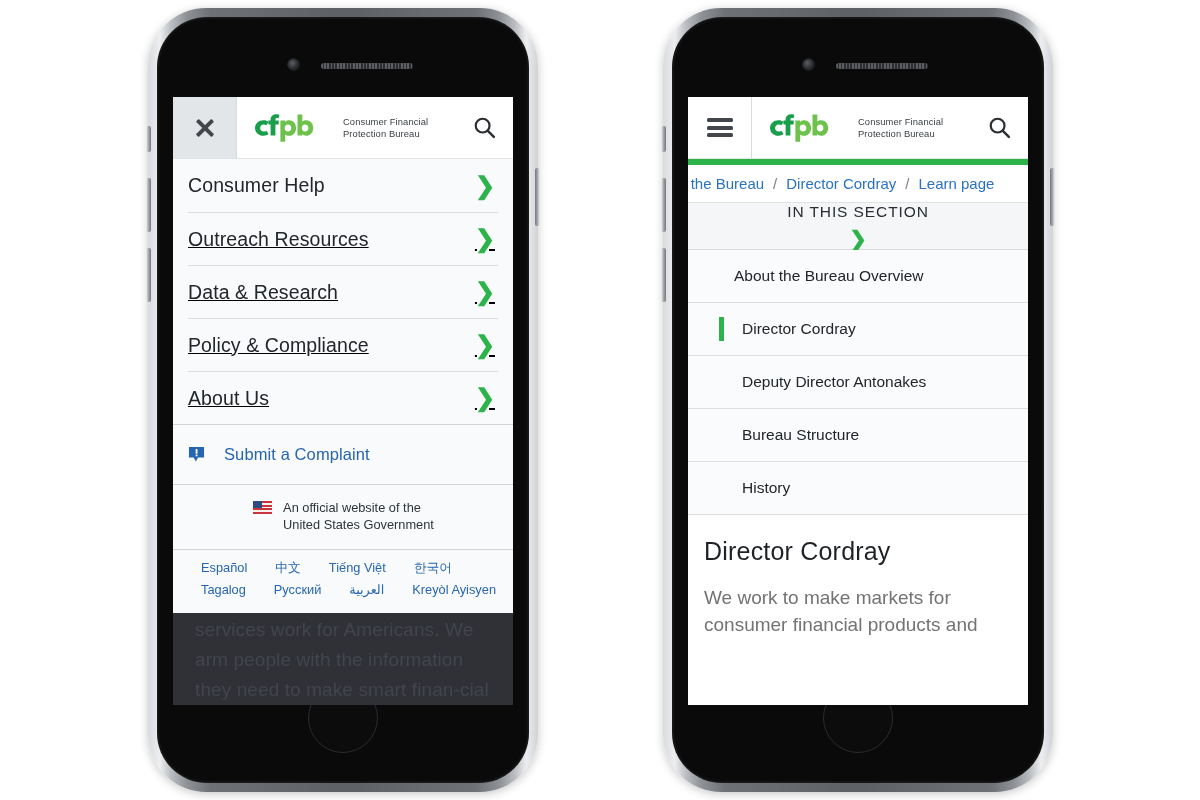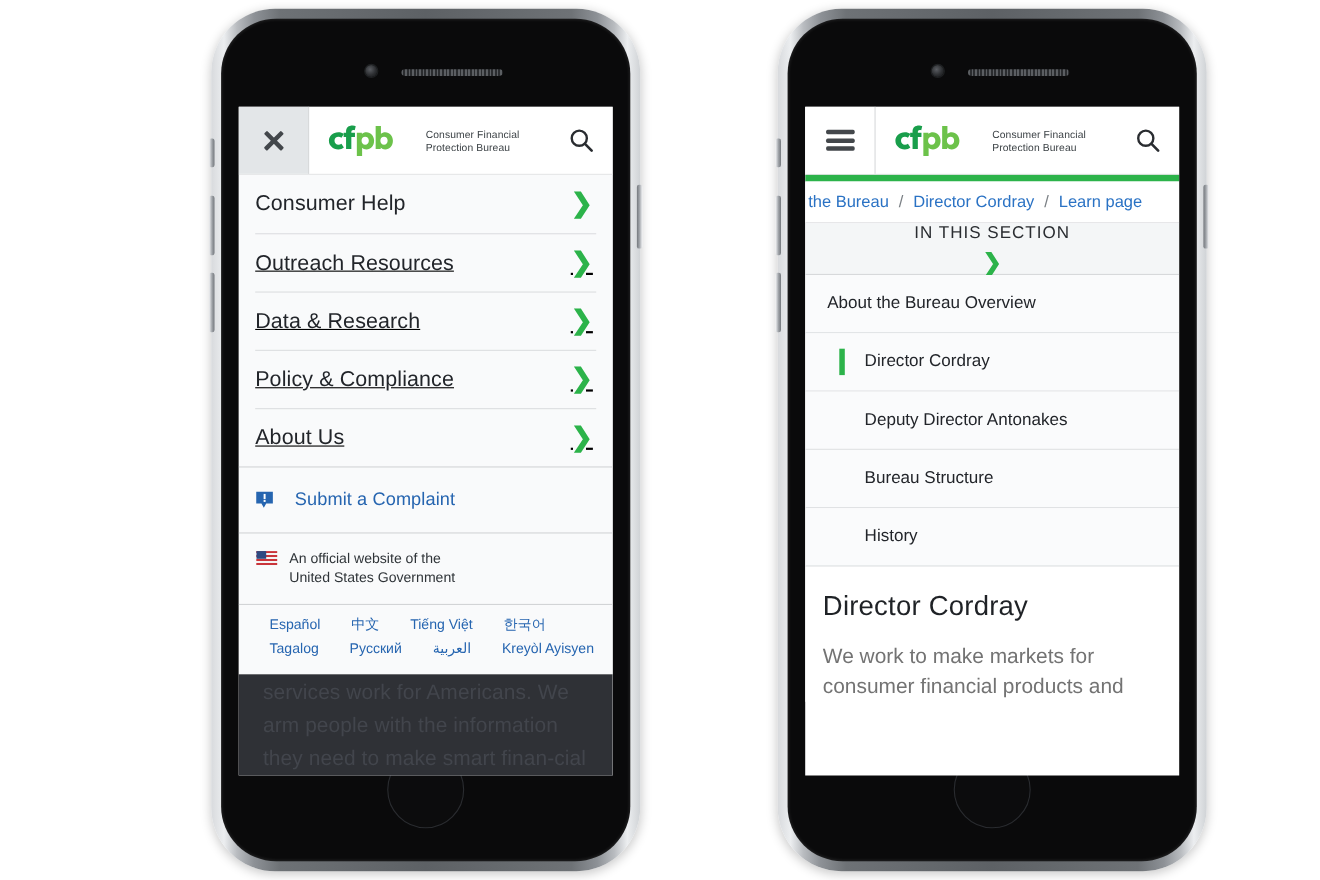--- a/index.html
+++ b/index.html
@@ -5,21 +5,21 @@
   * { box-sizing: border-box; margin: 0; padding: 0; }
   html, body {
     width: 1200px; height: 800px;
     background: #ffffff;
     font-family: "Liberation Sans", sans-serif;
     overflow: hidden;
   }
   .stage { position: relative; width: 1200px; height: 800px; background:#fff; }
 
   
-  .phone { position: absolute; top: 8px; width: 390px; height: 784px; margin-left: 44px; }
+  .phone { position: absolute; top: 8px; width: 390px; height: 784px; }
   .phone.left  { left: 148px; }
   .phone.right { left: 663px; }
 
   .chassis {
     position:absolute; inset:0;
     border-radius: 58px;
     background: linear-gradient(90deg,#d8dadd 0%, #eceef0 3%, #b9bcc0 6%, #8d9196 10%,
                 #6e7276 16%, #5d6165 50%, #6e7276 84%, #8d9196 90%,
                 #b9bcc0 94%, #eceef0 97%, #d0d3d6 100%);
     box-shadow: 0 2px 10px rgba(0,0,0,.22);
@@ -92,21 +92,21 @@
     position:relative; display:flex; align-items:center; justify-content:space-between;
     height:53px; margin:0 15px; cursor:pointer;
   }
   .menu-row + .menu-row { border-top:1px solid #dcdee0;text-decoration:underline; }
   .menu-label { font-size:19.5px; color:#22252a; letter-spacing:.1px; }
   .chev-r { color:#2cb34a; font-size:24px; font-weight:bold; line-height:1; padding-right:3px; }
 
   .thick-sep { height:1px; background:#d2d4d6; margin:0; }
   .complaint-row { display:flex; align-items:center; gap:19px; padding:20px 15px; cursor:pointer; }
   .complaint-label { font-size:16.5px; color:#2665b0; letter-spacing:.1px; }
-  .gov-row { display:flex; align-items:flex-start; gap:11px; padding:14px 15px 16px 16px; }
+  .gov-row { display:flex; align-items:flex-start; gap:11px; padding:14px 15px 16px 16px;justify-content:center; }
   .gov-text { font-size:12.8px; line-height:17px; color:#2f3438; }
   .flag { width:19px; height:13px; margin-top:2px; position:relative; overflow:hidden;
           background: repeating-linear-gradient(180deg,#c9343a 0 1.86px,#f4f4f4 1.86px 3.72px); }
   .flag .canton { position:absolute; left:0; top:0; width:9px; height:7px; background:#2f4a82; }
   .lang-row { padding:10px 15px 16px 28px; }
   .langs { display:flex; flex-wrap:wrap; gap:5px 28px; }
   .lang { font-size:12.8px; color:#2665b0; cursor:pointer; }
 
   .dim-content { background:#2f3136; padding:2px 22px 0 22px; }
   .dim-content p { color:#42454c; font-size:19px; line-height:30px; letter-spacing:.1px; }
@@ -119,21 +119,21 @@
   .crumb { font-size:15px; color:#2a72c4; cursor:pointer; }
   .crumb-sep { font-size:15px; color:#7b8085; }
 
   .section-bar { display:flex; align-items:center; justify-content:space-between;
                  height:47px; padding:0 14px; background:#f4f6f7;
                  border-bottom:1px solid #d7d9db; cursor:pointer;flex-direction:column; }
   .section-bar-label { font-size:15.5px; letter-spacing:.9px; color:#2a2d31; }
   .chev-d { color:#2cb34a; font-size:21px; font-weight:bold; line-height:1; }
 
   .sec-item { position:relative; display:flex; align-items:center; height:53px;
-              padding-left:20px; background:#fafbfc;
+              padding-left:46px; background:#fafbfc;
               border-bottom:1px solid #dddfe1; cursor:pointer; font-size:15.5px; color:#22252a; }
   .sec-item.lvl2 { padding-left:54px; }
   .sec-item.active .tick { position:absolute; left:31px; top:50%; transform:translateY(-50%);
                            width:5px; height:24px; background:#2cb34a; }
 
   .page-body { background:#fff; padding:22px 16px 0 16px; }
   .page-title { font-size:25px; font-weight:normal; color:#1f2226; letter-spacing:.2px; }
   .page-intro { margin-top:18px; font-size:19px; line-height:27px; color:#737373; }
 </style>
 </head>

